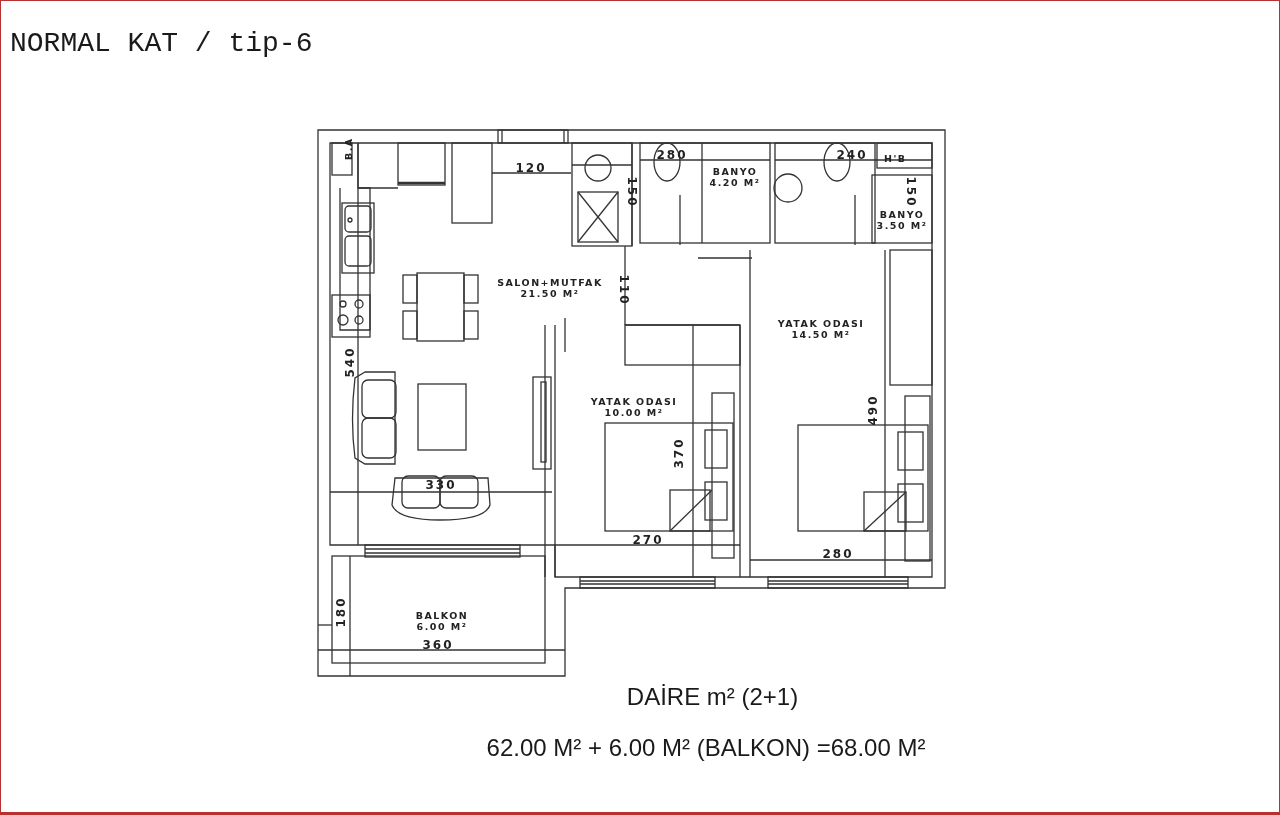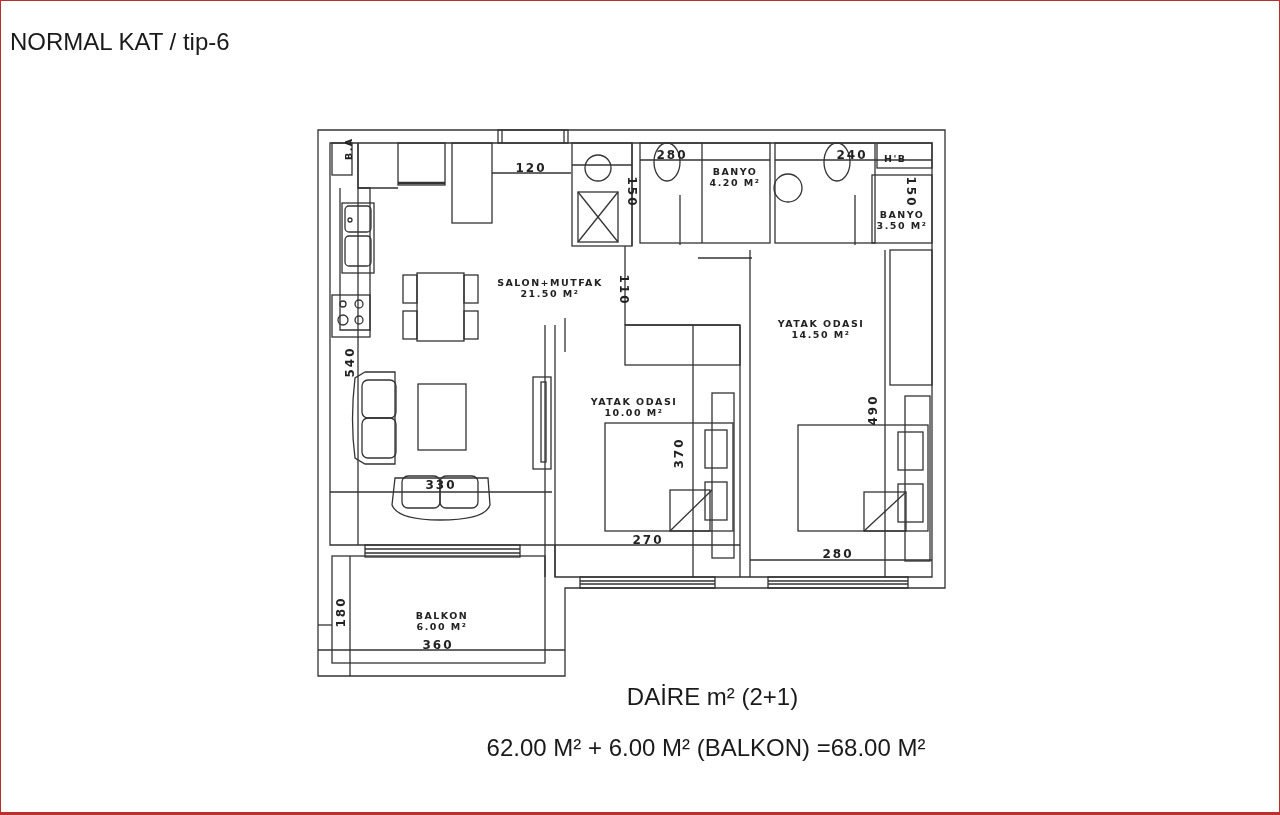--- a/index.html
+++ b/index.html
@@ -4,21 +4,21 @@
 <style>
   html, body { margin: 0; padding: 0; background: #ffffff; }
   body { width: 1280px; height: 815px; position: relative; overflow: hidden; }
   .frame {
     position: absolute; left: 0; top: 0; width: 1278px; height: 813px;
     border: 1px solid #b8312f; box-sizing: content-box; background: #fff;
   }
   .frame-bottom { position: absolute; left: 0; bottom: 0; width: 1280px; height: 3px; background: #b8312f; }
   .title {
     position: absolute; left: 10px; top: 28px;
-    font-family: Liberation Sans, sans-serif; font-size: 24px; color: #1a1a1a;
+    font-family: Liberation Mono, monospace; font-size: 28px; color: #1a1a1a;
   }
   .plan { position: absolute; left: 0; top: 0; }
   .plan text { font-family: "DejaVu Sans", sans-serif; fill: #222; }
   .room-label { font-size: 9.5px; letter-spacing: 1.5px; font-weight: bold; }
   .dim { font-size: 12px; letter-spacing: 2px; font-weight: bold; }
   .summary-title {
     position: absolute; left: 0; width: 1425px; top: 683px; text-align: center;
     font-family: "Liberation Sans", sans-serif; font-size: 24px; color: #1a1a1a;
   }
   .summary-total {

